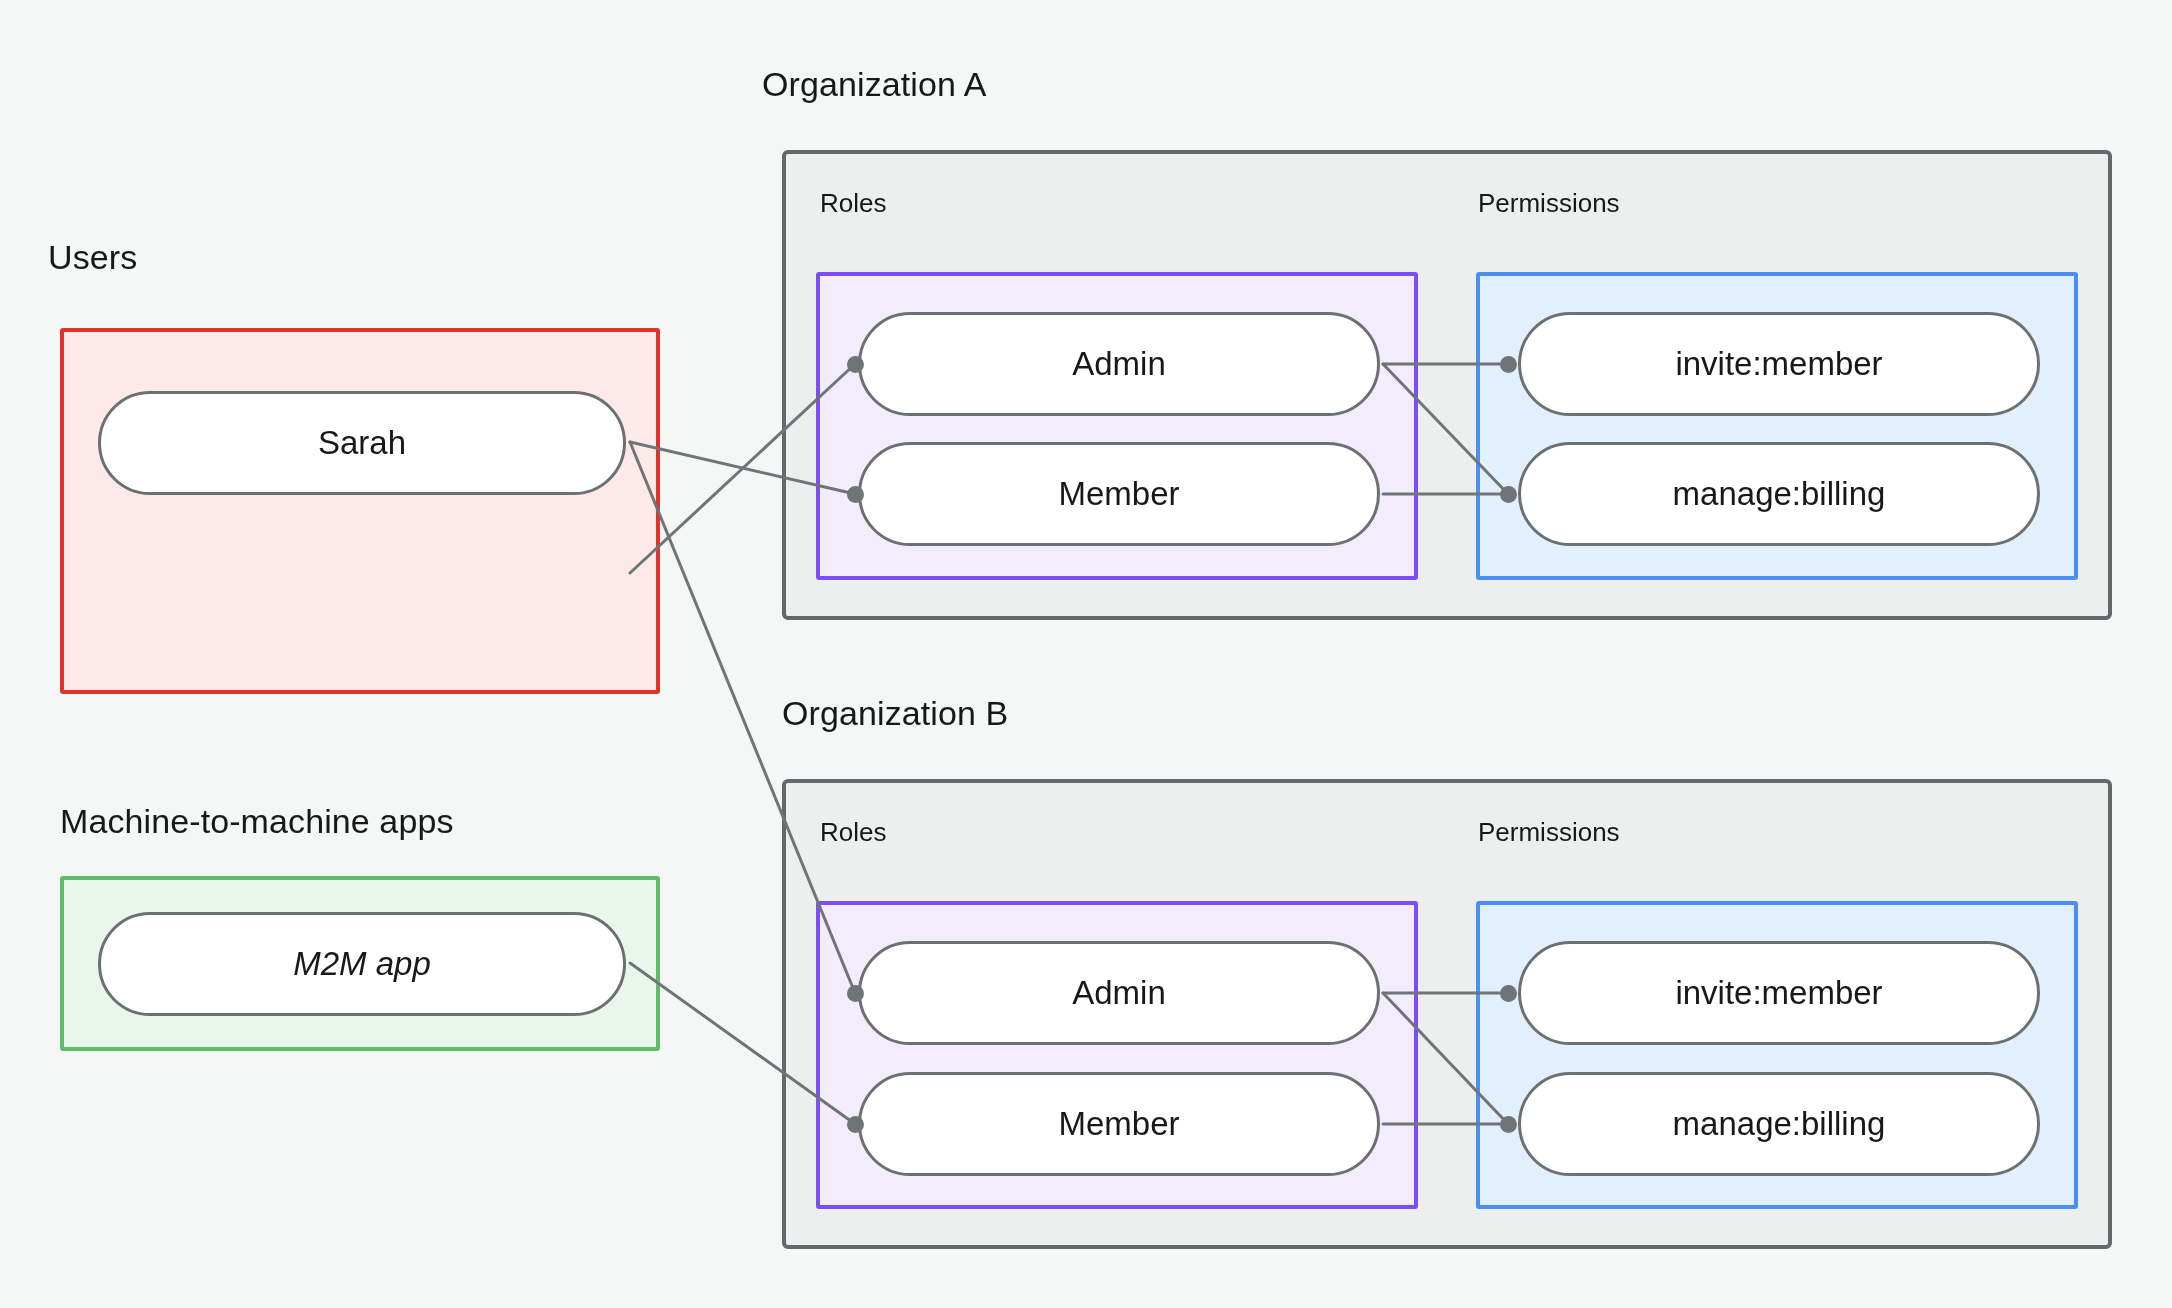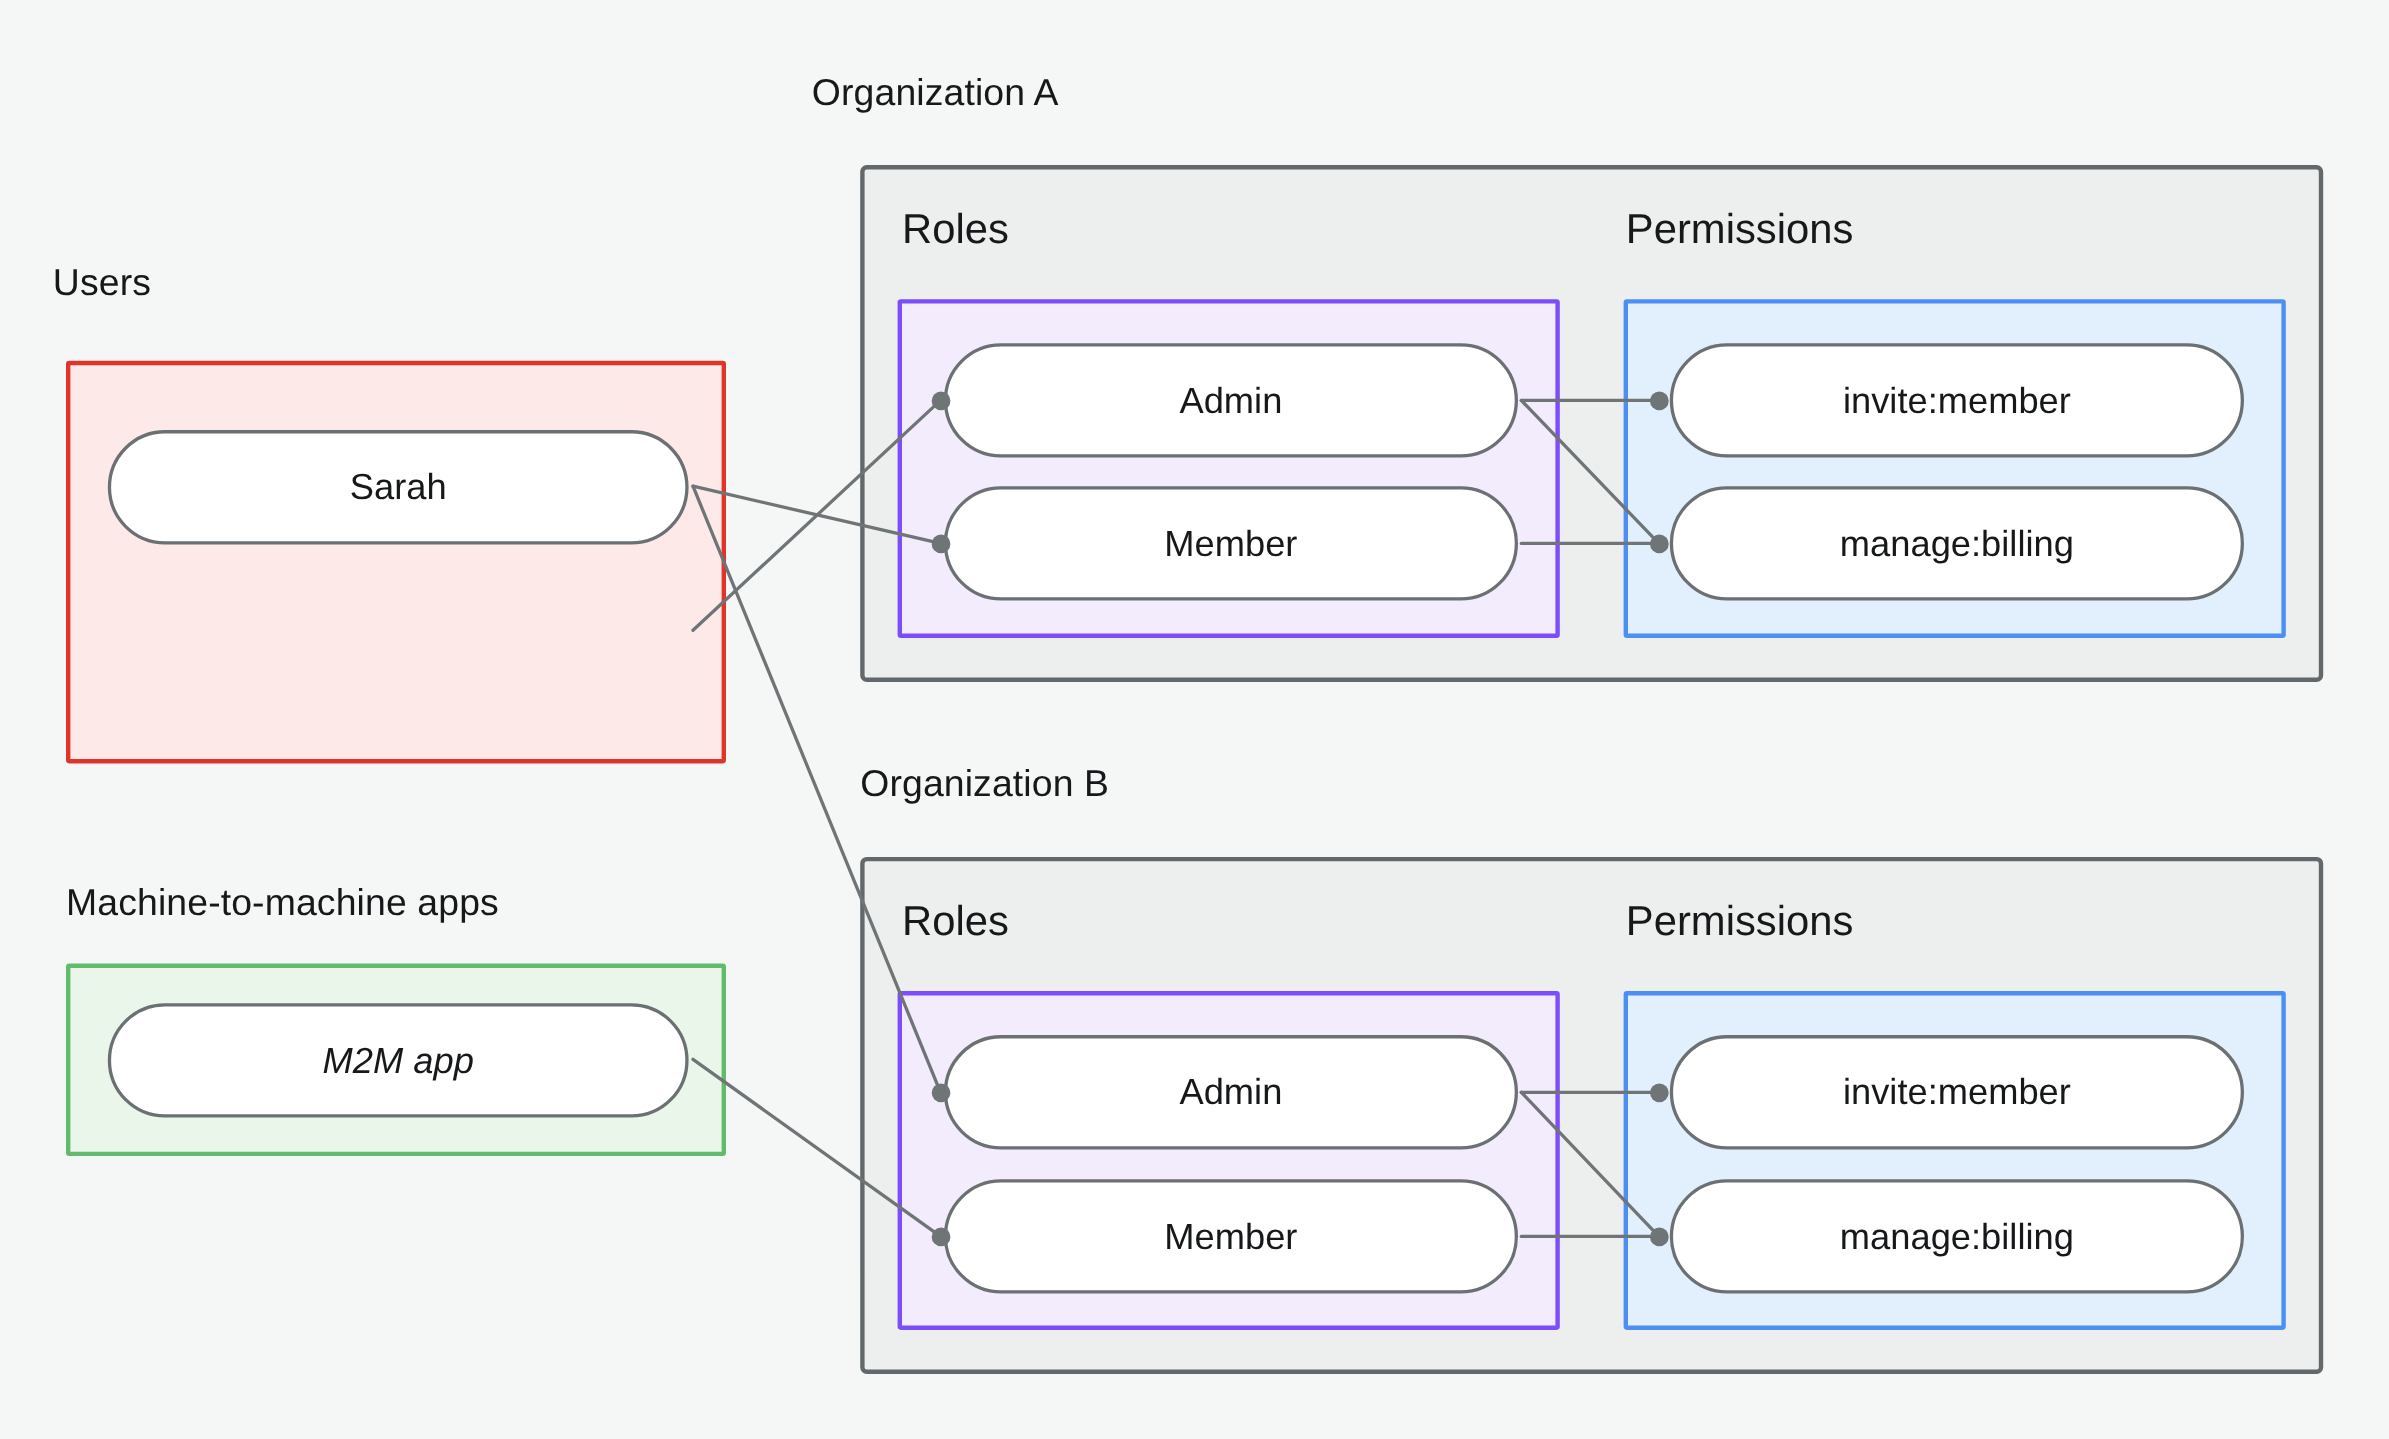--- a/index.html
+++ b/index.html
@@ -48,21 +48,21 @@
 
   .box.users       { border-width: 4px; border-color: #e0342a; background: #fdeae8; border-radius: 3px; }
   .box.m2m         { border-width: 4px; border-color: #62bb6b; background: #eaf6ea; border-radius: 3px; }
   .box.org         { border-width: 4px; border-color: #63686b; background: #ecefee; border-radius: 6px; }
   .box.roles       { border-width: 4px; border-color: #7b4dfb; background: #f3ecfd; border-radius: 3px; }
   .box.perms       { border-width: 4px; border-color: #4b8ff5; background: #e2effd; border-radius: 3px; }
 
   
   .section-caption {
     position: absolute;
-    font-size: 38px;
+    font-size: 26px;
     color: #16181a;
     white-space: nowrap;
     z-index: 6;
   }
 
   
   .pill {
     position: absolute;
     display: flex;
     align-items: center;
@@ -126,21 +126,21 @@
 
 
   <div class="group-label" style="left:60px; top:802px;">Machine-to-machine apps</div>
 
   <div class="box m2m" style="left:60px; top:876px; width:600px; height:175px;"></div>
 
   <div class="pill" style="left:98px; top:912px; width:528px; height:104px;font-style:italic;">
     <span>M2M app</span>
   </div>
 
-  <div class="group-label" style="left:738px; top:65px;">Organization A</div>
+  <div class="group-label" style="left:762px; top:65px;">Organization A</div>
 
   <div class="box org" style="left:782px; top:150px; width:1330px; height:470px;"></div>
 
   <div class="section-caption" style="left:820px; top:188px;">Roles</div>
 
   <div class="section-caption" style="left:1478px; top:188px;">Permissions</div>
 
   <div class="box roles" style="left:816px; top:272px; width:602px; height:308px;"></div>
 
   <div class="box perms" style="left:1476px; top:272px; width:602px; height:308px;"></div>

